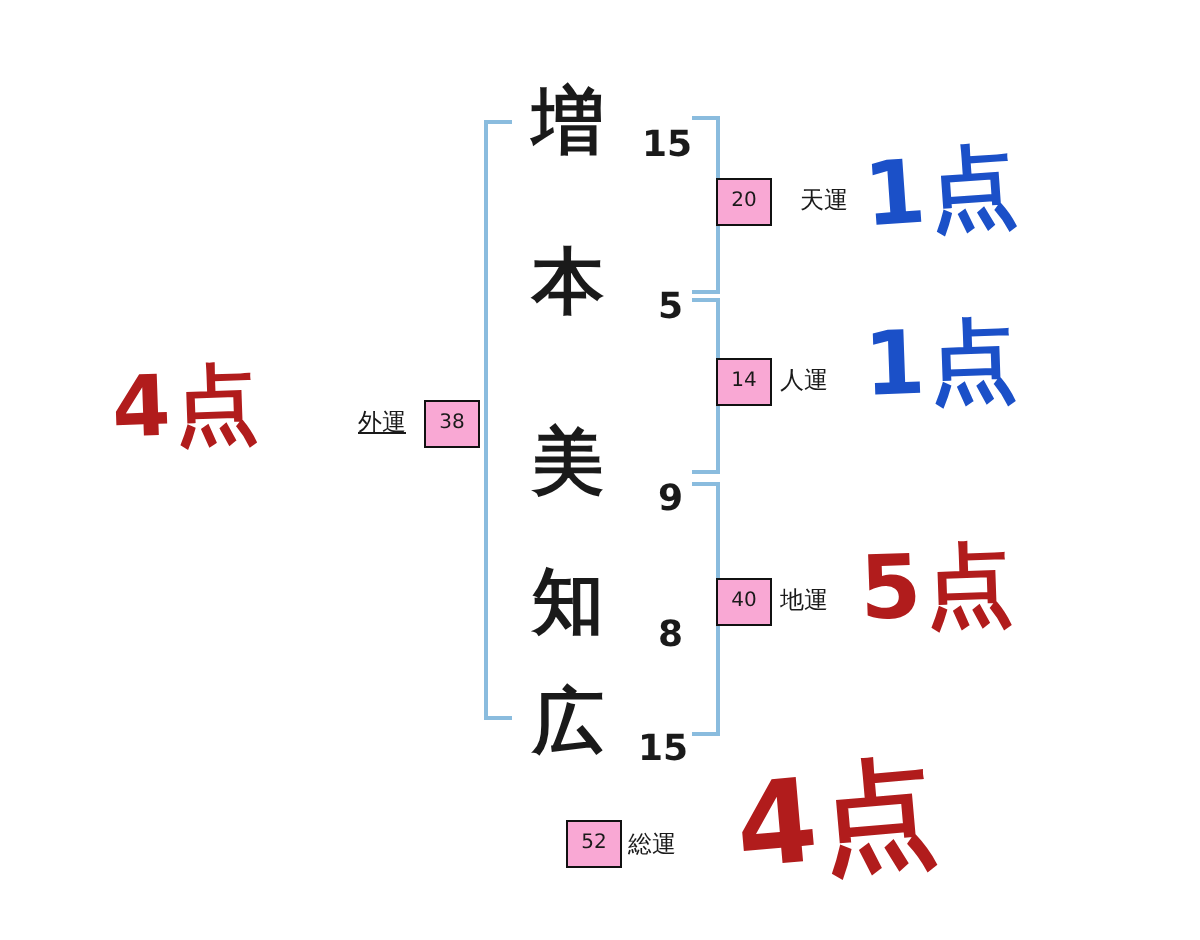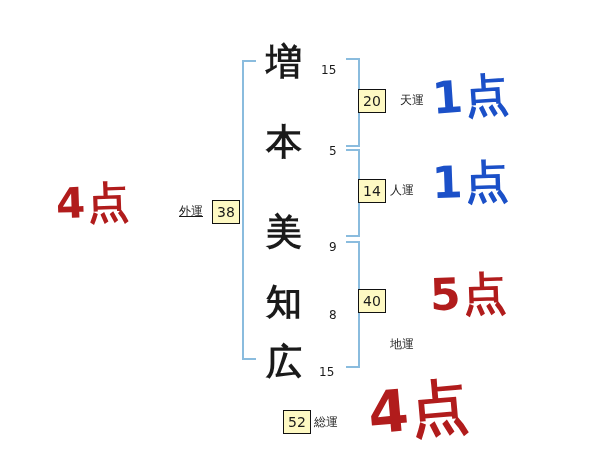--- a/index.html
+++ b/index.html
@@ -25,23 +25,24 @@
     line-height: 1;
   }
   .c1 { left: 266px; top: 44px; }
   .c2 { left: 266px; top: 124px; }
   .c3 { left: 266px; top: 214px; }
   .c4 { left: 266px; top: 284px; }
   .c5 { left: 266px; top: 344px; }
 
   
   .strokes {
-    font-size: 12px;
+    font-size: 18px;
     color: var(--ink, #1a1a1a);
     line-height: 1;
+    font-weight: bold;
   }
   .s1 { left: 321px; top: 64px; }
   .s2 { left: 329px; top: 145px; }
   .s3 { left: 329px; top: 241px; }
   .s4 { left: 329px; top: 309px; }
   .s5 { left: 319px; top: 366px; }
 
   
   .bracket-left {
     border-left: 2px solid var(--bracket-blue, #8abcde);
@@ -56,45 +57,45 @@
     width: 12px;
   }
   .bl   { left: 242px; top: 60px;  height: 296px; }
   .rb1  { left: 346px; top: 58px;  height: 85px;  }
   .rb2  { left: 346px; top: 149px; height: 84px;  }
   .rb3  { left: 346px; top: 241px; height: 123px; }
 
   
   .valuebox {
     border: 1.5px solid #111;
-    background: #fef9c3;
+    background: #f9a8d4;
     width: 26px;
     height: 22px;
     display: flex;
     align-items: center;
     justify-content: center;
-    font-size: 14px;
+    font-size: 10px;
     color: var(--ink, #1a1a1a);
     line-height: 1;
   }
   .box-ten { left: 358px; top: 89px;  }
   .box-jin { left: 358px; top: 179px; }
   .box-chi { left: 358px; top: 289px; }
   .box-gai { left: 212px; top: 200px; }
   .box-sou { left: 283px; top: 410px; }
 
   
   .fortune-label {
     font-size: 12px;
     color: var(--ink, #1a1a1a);
     line-height: 1;
   }
   .lbl-ten { left: 400px; top: 94px;  }
   .lbl-jin { left: 390px; top: 184px; }
-  .lbl-chi { left: 390px; top: 294px; margin-top: 44px; }
+  .lbl-chi { left: 390px; top: 294px; }
   .lbl-gai { left: 179px; top: 205px; text-decoration: underline; }
   .lbl-sou { left: 314px; top: 416px; }
 
   
   .score {
     font-weight: bold;
     line-height: 1;
     letter-spacing: 2px;
   }
   .score-blue { color: var(--score-blue, #1b50c8); }

